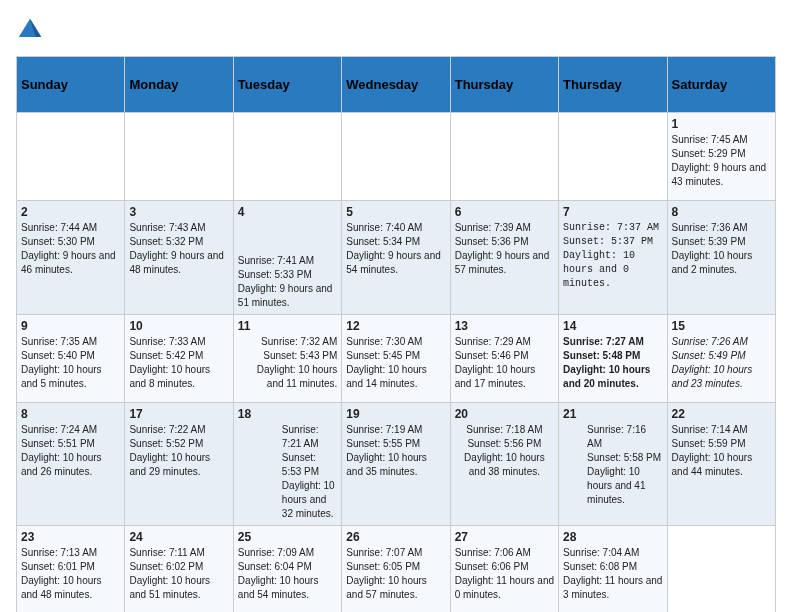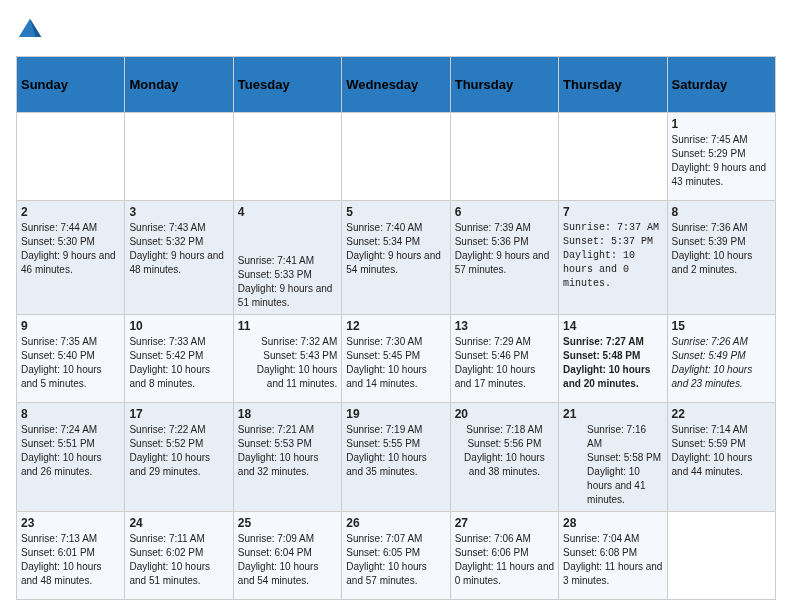--- a/index.html
+++ b/index.html
@@ -233,21 +233,21 @@
 Daylight: 10 hours and 26 minutes.</div>
         </td>
         <td>
           <span class="day-num">17</span>
           <div class="day-info" style="white-space: pre-line;">Sunrise: 7:22 AM
 Sunset: 5:52 PM
 Daylight: 10 hours and 29 minutes.</div>
         </td>
         <td>
           <span class="day-num">18</span>
-          <div class="day-info" style="white-space: pre-line;">Sunrise: 7:21 AM
+          <div class="day-info" style="white-space: pre-line; margin-left: 44px;">Sunrise: 7:21 AM
 Sunset: 5:53 PM
 Daylight: 10 hours and 32 minutes.</div>
         </td>
         <td>
           <span class="day-num">19</span>
           <div class="day-info" style="white-space: pre-line;">Sunrise: 7:19 AM
 Sunset: 5:55 PM
 Daylight: 10 hours and 35 minutes.</div>
         </td>
         <td>

